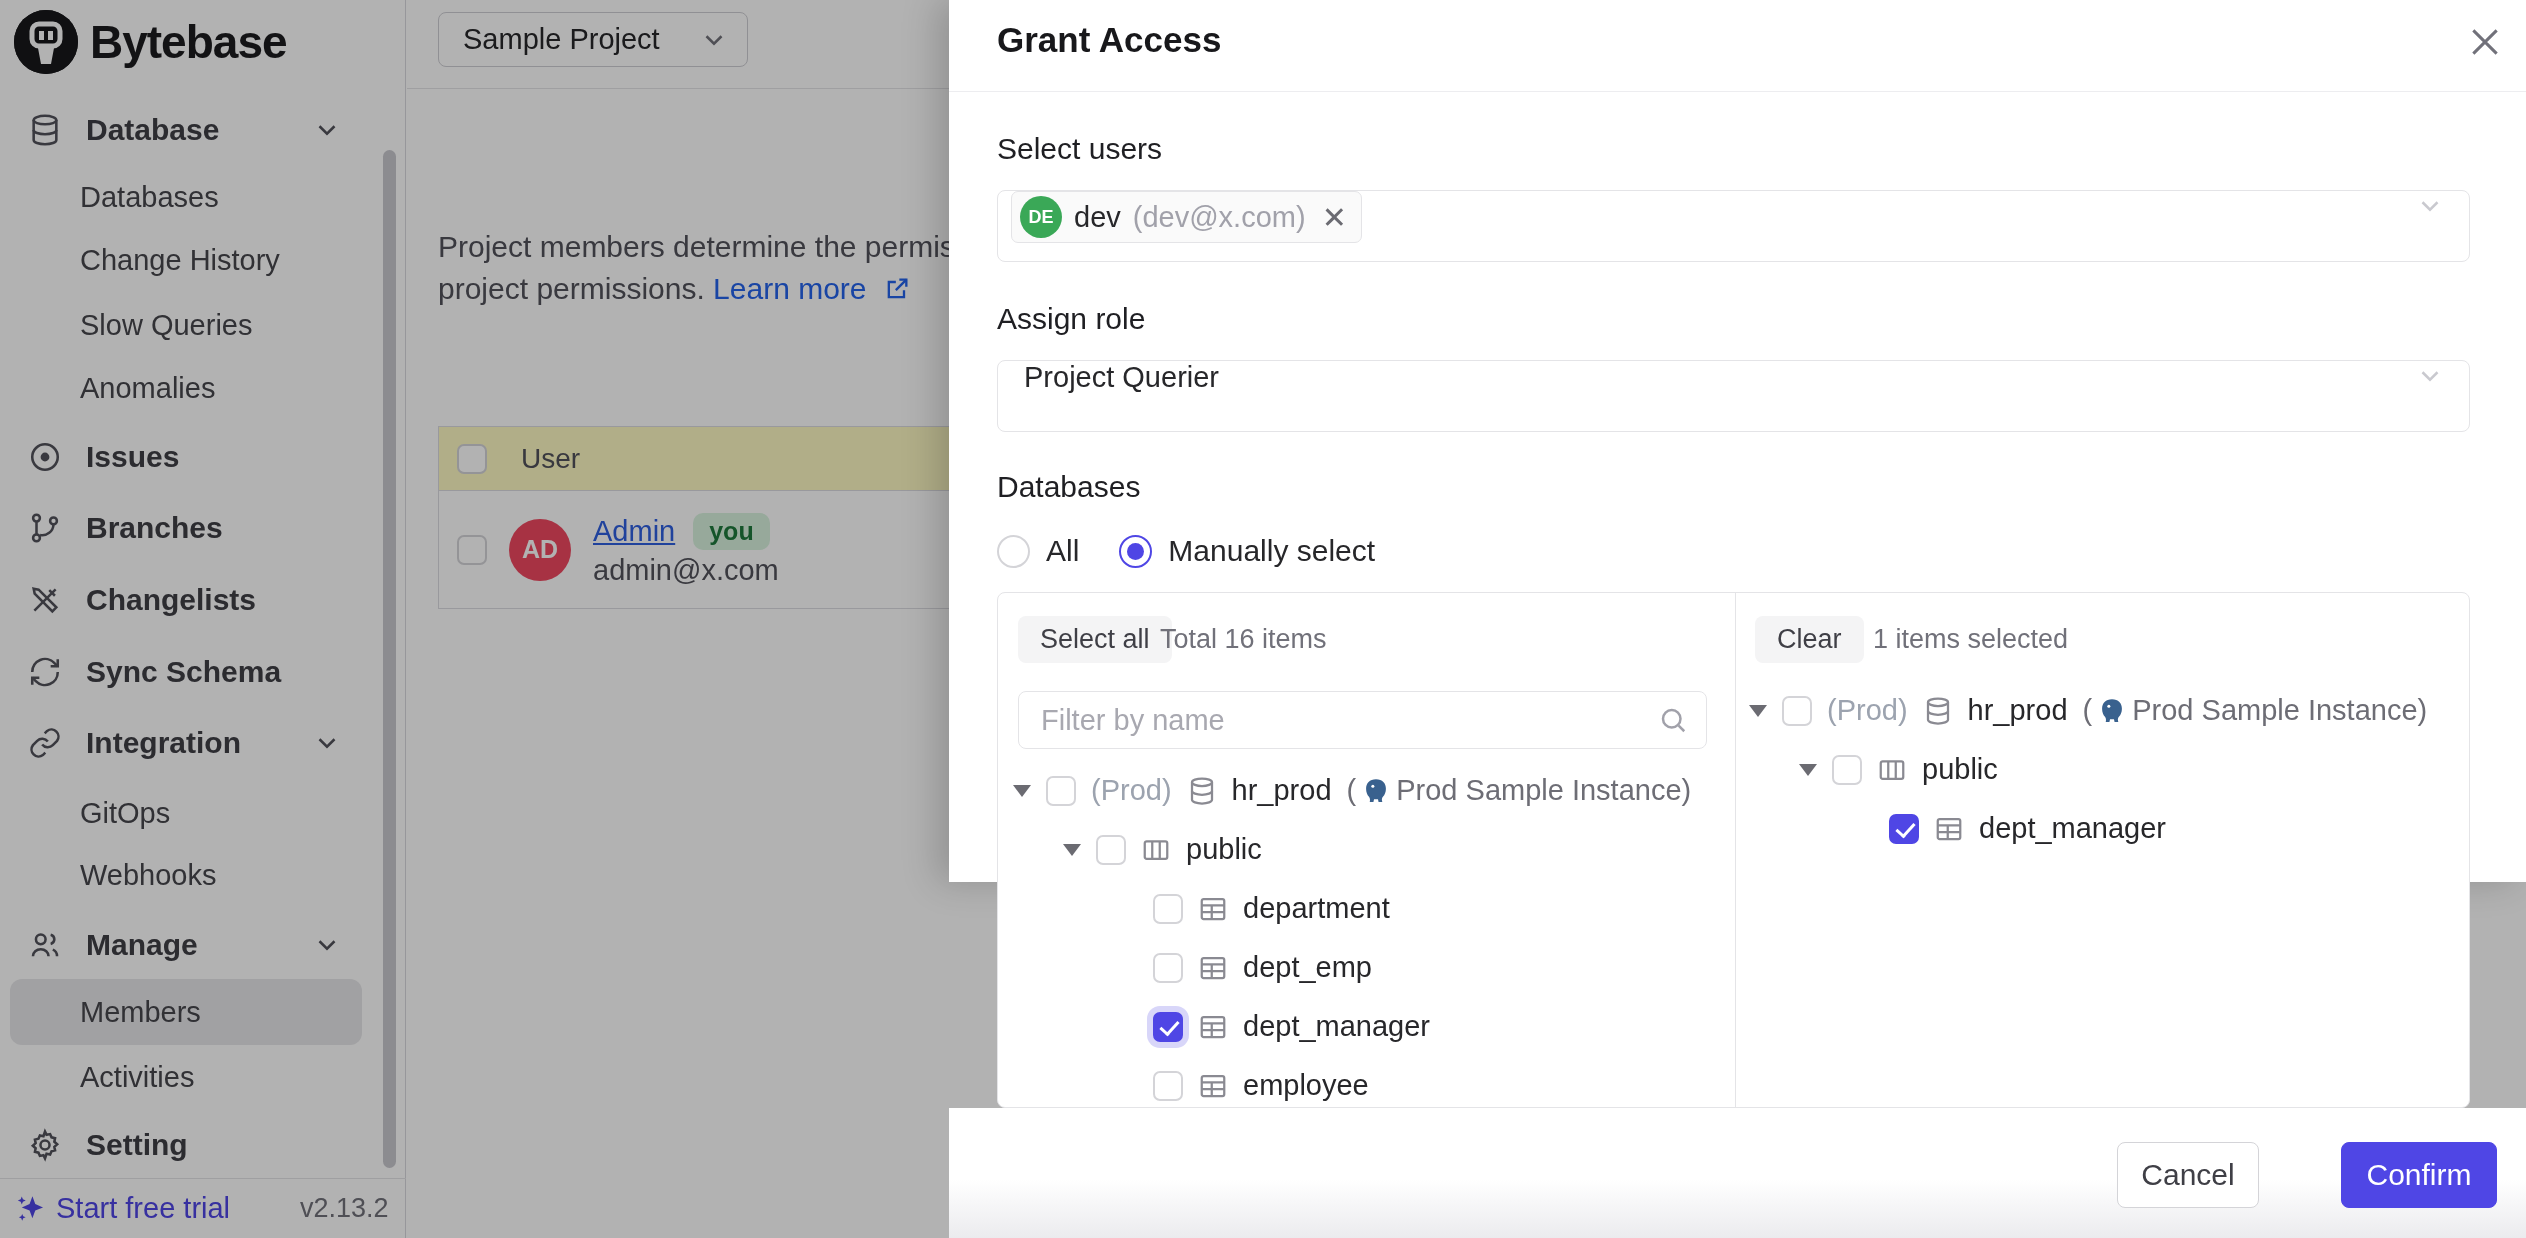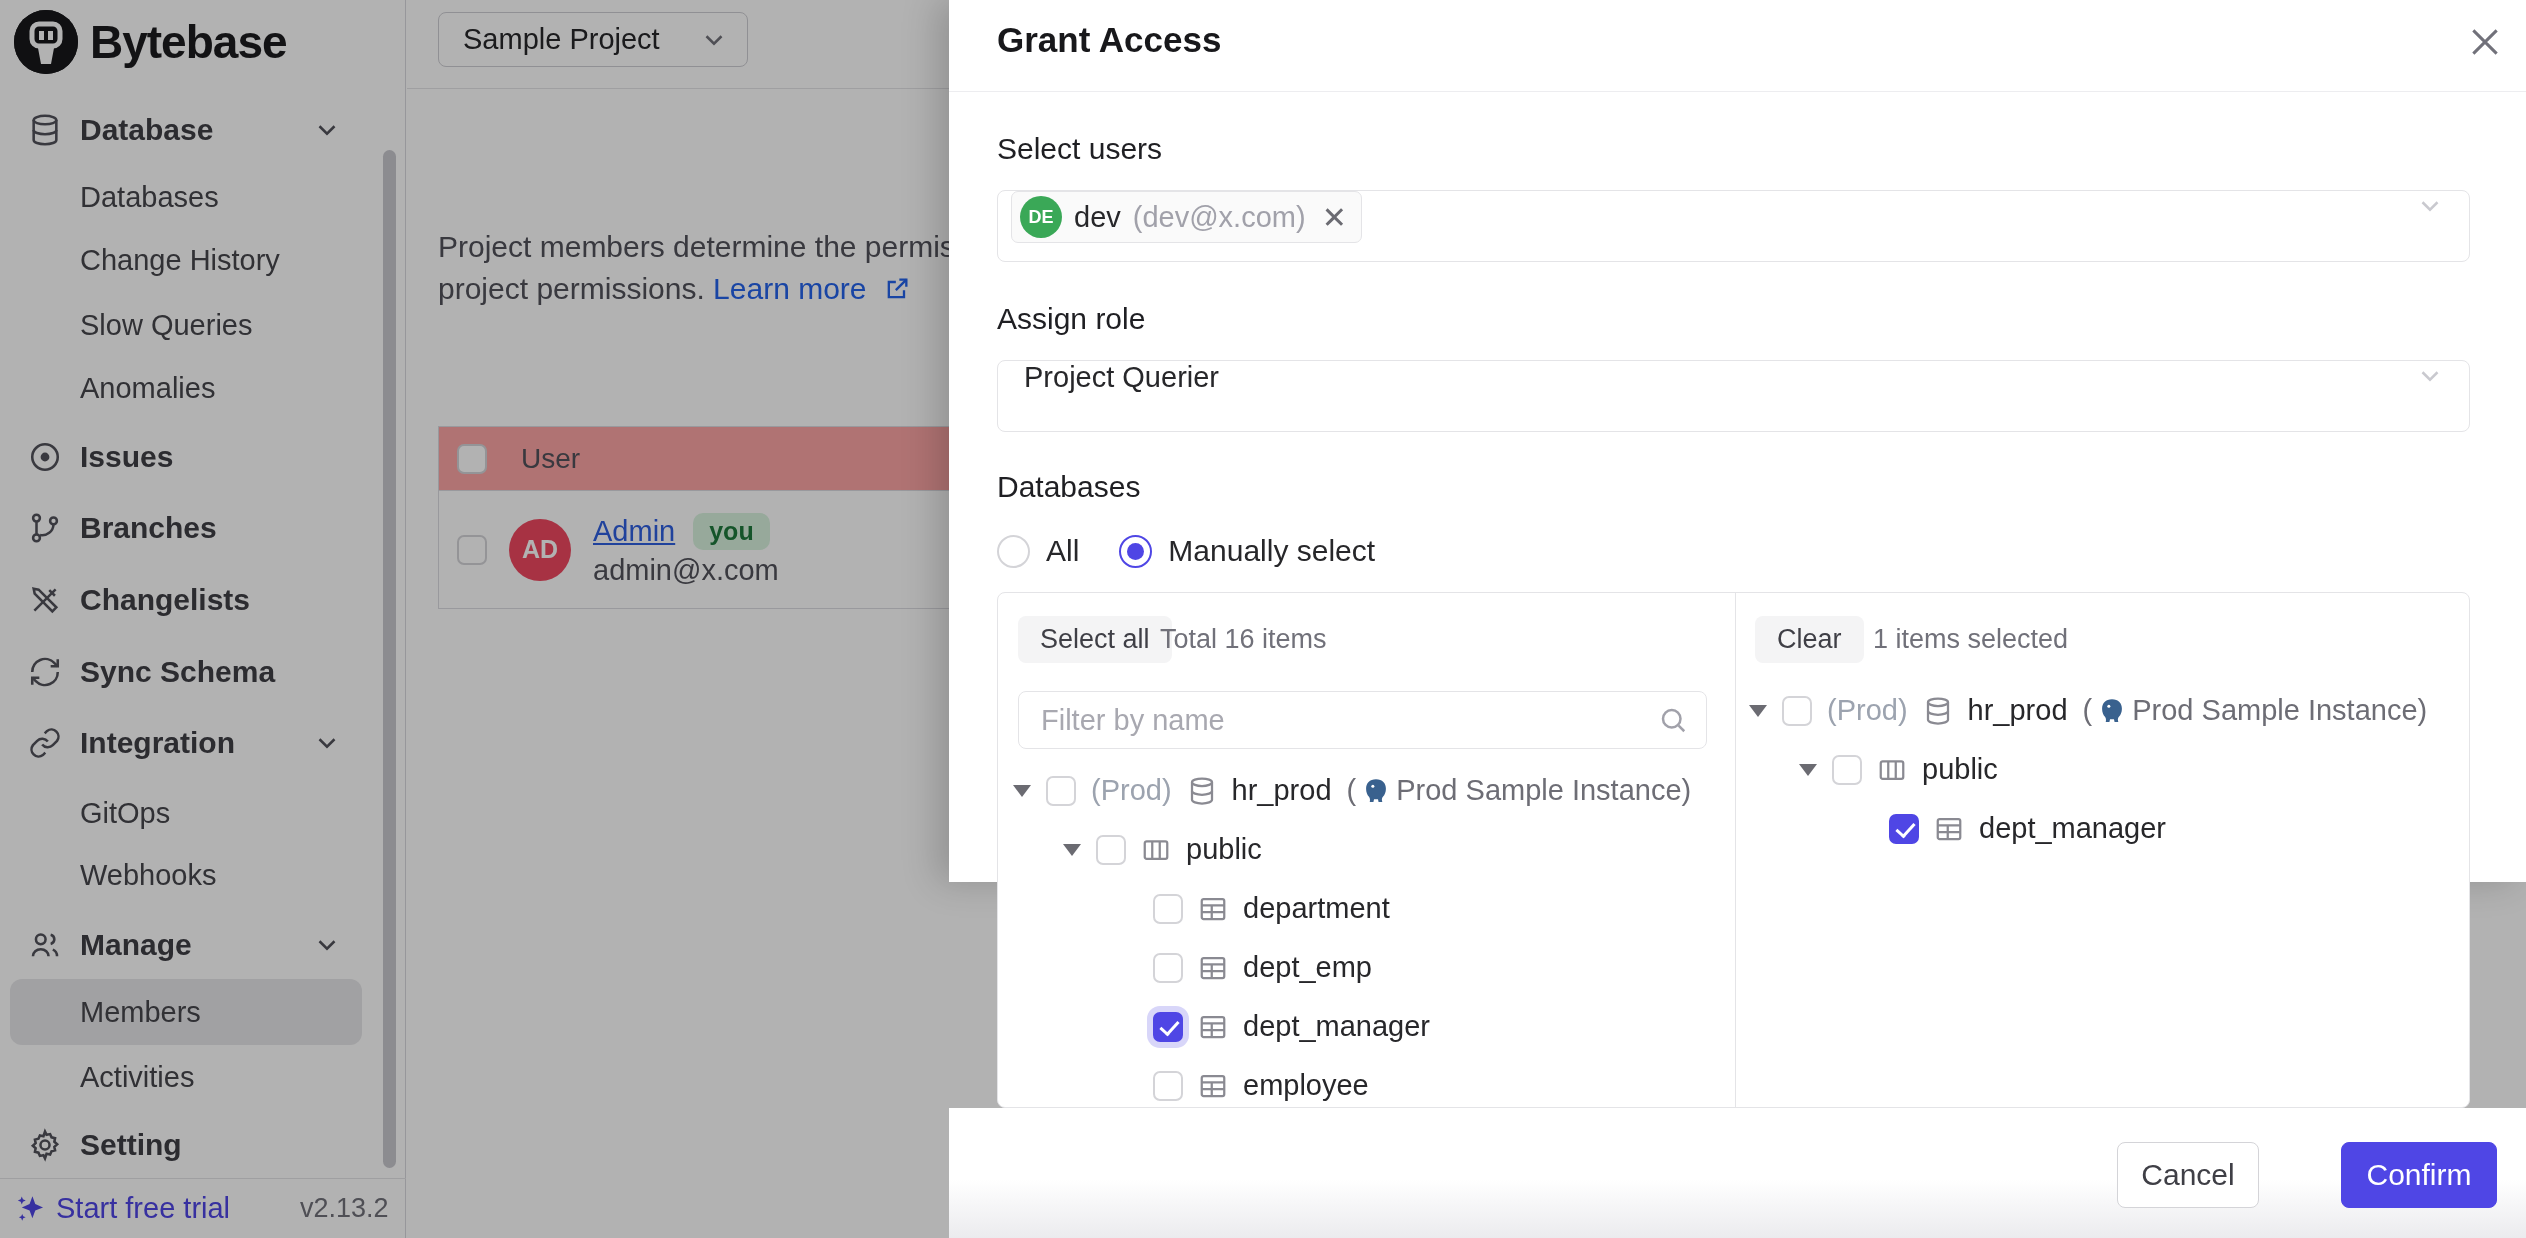--- a/index.html
+++ b/index.html
@@ -5,42 +5,42 @@
   html,body{margin:0;padding:0;background:#777;}
   *{box-sizing:border-box;font-family:"Liberation Sans",sans-serif;}
   #canvas{position:relative;width:2526px;height:1238px;background:#fff;overflow:hidden;}
   .abs{position:absolute;}
 
   
   #sidebar{left:0;top:0;width:406px;height:1238px;background:#fff;border-right:1px solid #d9d9de;}
   .logo-row{left:14px;top:10px;display:flex;align-items:center;gap:12px;}
   .logo-mark{width:64px;height:64px;border-radius:50%;background:#18181b;position:relative;flex:0 0 auto;}
   .logo-text{font-size:46px;font-weight:800;color:#1c1c1f;letter-spacing:-1px;}
-  .sb-item{left:0;width:406px;height:64px;display:flex;align-items:center;gap:18px;color:#3f3f46;}
+  .sb-item{left:0;width:406px;height:64px;display:flex;align-items:center;gap:24px;color:#3f3f46;}
   .sb-top{padding-left:28px;font-size:30px;font-weight:600;}
   .sb-sub{padding-left:80px;font-size:29px;font-weight:400;color:#47474d;}
   .sb-ico{width:34px;height:34px;flex:0 0 auto;color:#52525b;}
   .sb-chev{position:absolute;left:312px;width:30px;height:30px;color:#52525b;}
   .sb-selected{left:10px;top:979px;width:352px;height:66px;background:#e7e7ea;border-radius:12px;}
   #sb-scroll{left:383px;top:150px;width:13px;height:1018px;border-radius:8px;background:#c9c9cf;}
   .sb-footer{left:0;top:1178px;width:406px;height:60px;border-top:1px solid #e4e4e7;display:flex;align-items:center;}
   .trial{display:flex;align-items:center;gap:8px;margin-left:14px;color:#4f46e5;font-size:29px;font-weight:500;}
   .version{position:absolute;left:300px;color:#71717a;font-size:27px;}
 
   
   #main{left:407px;top:0;width:2119px;height:1238px;background:#fff;}
   .main-header{left:0;top:0;width:2119px;height:89px;border-bottom:1px solid #e4e4e7;}
   .proj-select{left:31px;top:12px;width:310px;height:55px;border:1px solid #cfcfd4;border-radius:8px;display:flex;align-items:center;justify-content:space-between;padding:0 18px 0 24px;font-size:29px;color:#27272a;background:#fff;}
   .desc{left:31px;top:226px;width:1200px;font-size:30px;line-height:42px;color:#52525b;white-space:nowrap;}
   .link-blue{color:#2563eb;text-decoration:none;display:inline-flex;align-items:center;gap:16px;}
   .tabs{left:31px;top:364px;display:flex;gap:98px;font-size:30px;}
   .tab-active{color:#4f46e5;font-weight:500;padding-bottom:22px;border-bottom:5px solid #4f46e5;}
   .tab{color:#27272a;}
   .utable{left:31px;top:426px;width:760px;border:1px solid #dcdce1;background:#fff;}
-  .utable-head{height:64px;background:#fca5a5;border-bottom:1px solid #dcdce1;display:flex;align-items:center;gap:34px;padding-left:18px;font-size:28px;font-weight:500;color:#52525b;}
+  .utable-head{height:64px;background:#fef9c3;border-bottom:1px solid #dcdce1;display:flex;align-items:center;gap:34px;padding-left:18px;font-size:28px;font-weight:500;color:#52525b;}
   .utable-row{height:117px;display:flex;align-items:center;gap:22px;padding-left:18px;}
   .avatar{border-radius:50%;display:flex;align-items:center;justify-content:center;color:#fff;font-weight:600;}
   .av-red{width:62px;height:62px;background:#ef4860;font-size:25px;}
   .badge-you{background:#d9f3df;color:#1f7a3d;font-size:25px;font-weight:600;padding:4px 16px;border-radius:10px;}
   .adm-name{color:#2f5fe0;font-size:29px;}
   .adm-mail{color:#52525b;font-size:29px;margin-top:4px;}
 
   
   .cbox{width:30px;height:30px;border:2px solid #d4d4d8;border-radius:7px;background:#fff;flex:0 0 auto;position:relative;}
   .cbox.checked{background:#4f46e5;border-color:#4f46e5;}

